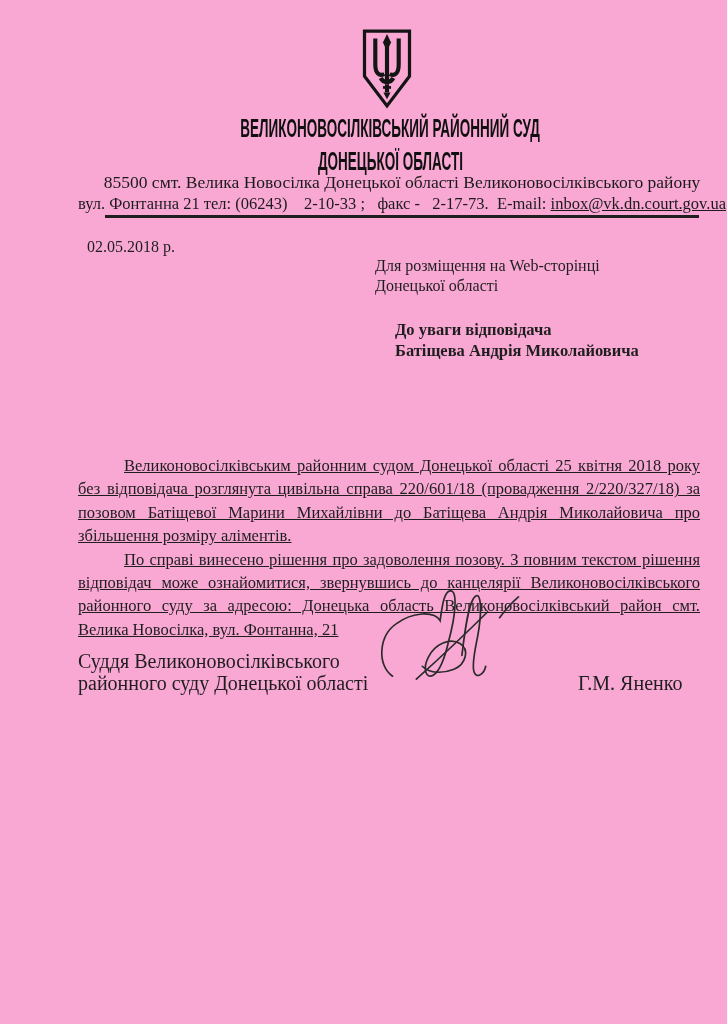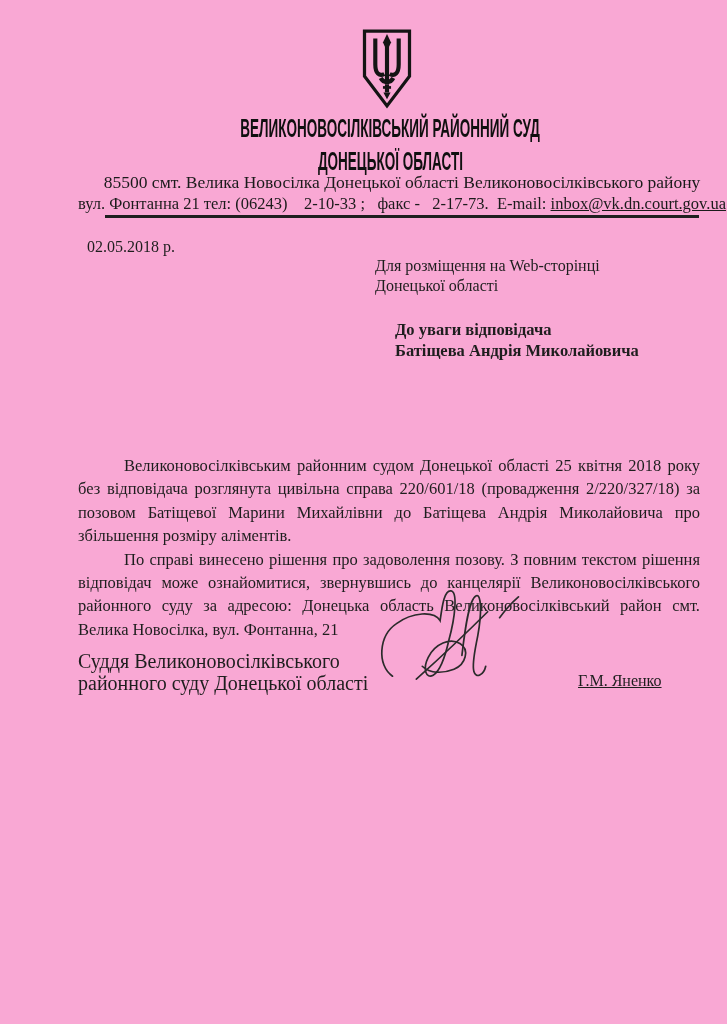--- a/index.html
+++ b/index.html
@@ -27,26 +27,26 @@
     text-align:center;font-size:17.5px;line-height:21px;color:#1b1b1b;
   }
   .addr .addr2{font-size:16.5px;white-space:pre;}
   .email{text-decoration:underline;margin-top:20px;}
   .rule{position:absolute;left:105px;top:215px;width:594px;height:3px;background:#1f1f1f;}
   
   .date{position:absolute;left:87px;top:238px;font-size:16px;}
   .recipient{position:absolute;left:375px;top:256px;font-size:16px;line-height:19.5px;}
   .attention{position:absolute;left:375px;top:320px;font-size:16.5px;line-height:20.5px;font-weight:bold;margin-left:20px;}
   
-  .body-text{position:absolute;left:78px;top:454px;width:622px;font-size:16.5px;line-height:23.4px;text-align:justify;}
+  .body-text{position:absolute;left:78px;top:454px;width:622px;font-size:16.5px;line-height:23.4px;text-align:justify;text-decoration:underline;}
   .body-text p{margin:0;text-indent:46px;}
   
   .signature{position:absolute;left:378px;top:584px;width:150px;height:114px;}
   .judge-title{position:absolute;left:78px;top:651px;font-size:20px;line-height:21.5px;}
-  .judge-name{position:absolute;left:578px;top:672px;font-size:16px;text-decoration:underline;}
+  .judge-name{position:absolute;left:578px;top:672px;font-size:20px;}
 </style>
 </head>
 <body>
 
 <div class="page">
 
   <div class="emblem">
     <svg viewBox="0 0 60 90" width="54" height="84">
       <path d="M5 3 H55 V53 L30 86 L5 53 Z" fill="none" stroke="#141414" stroke-width="3.6"></path>
       <g stroke="#141414" stroke-width="4.6" fill="none">

